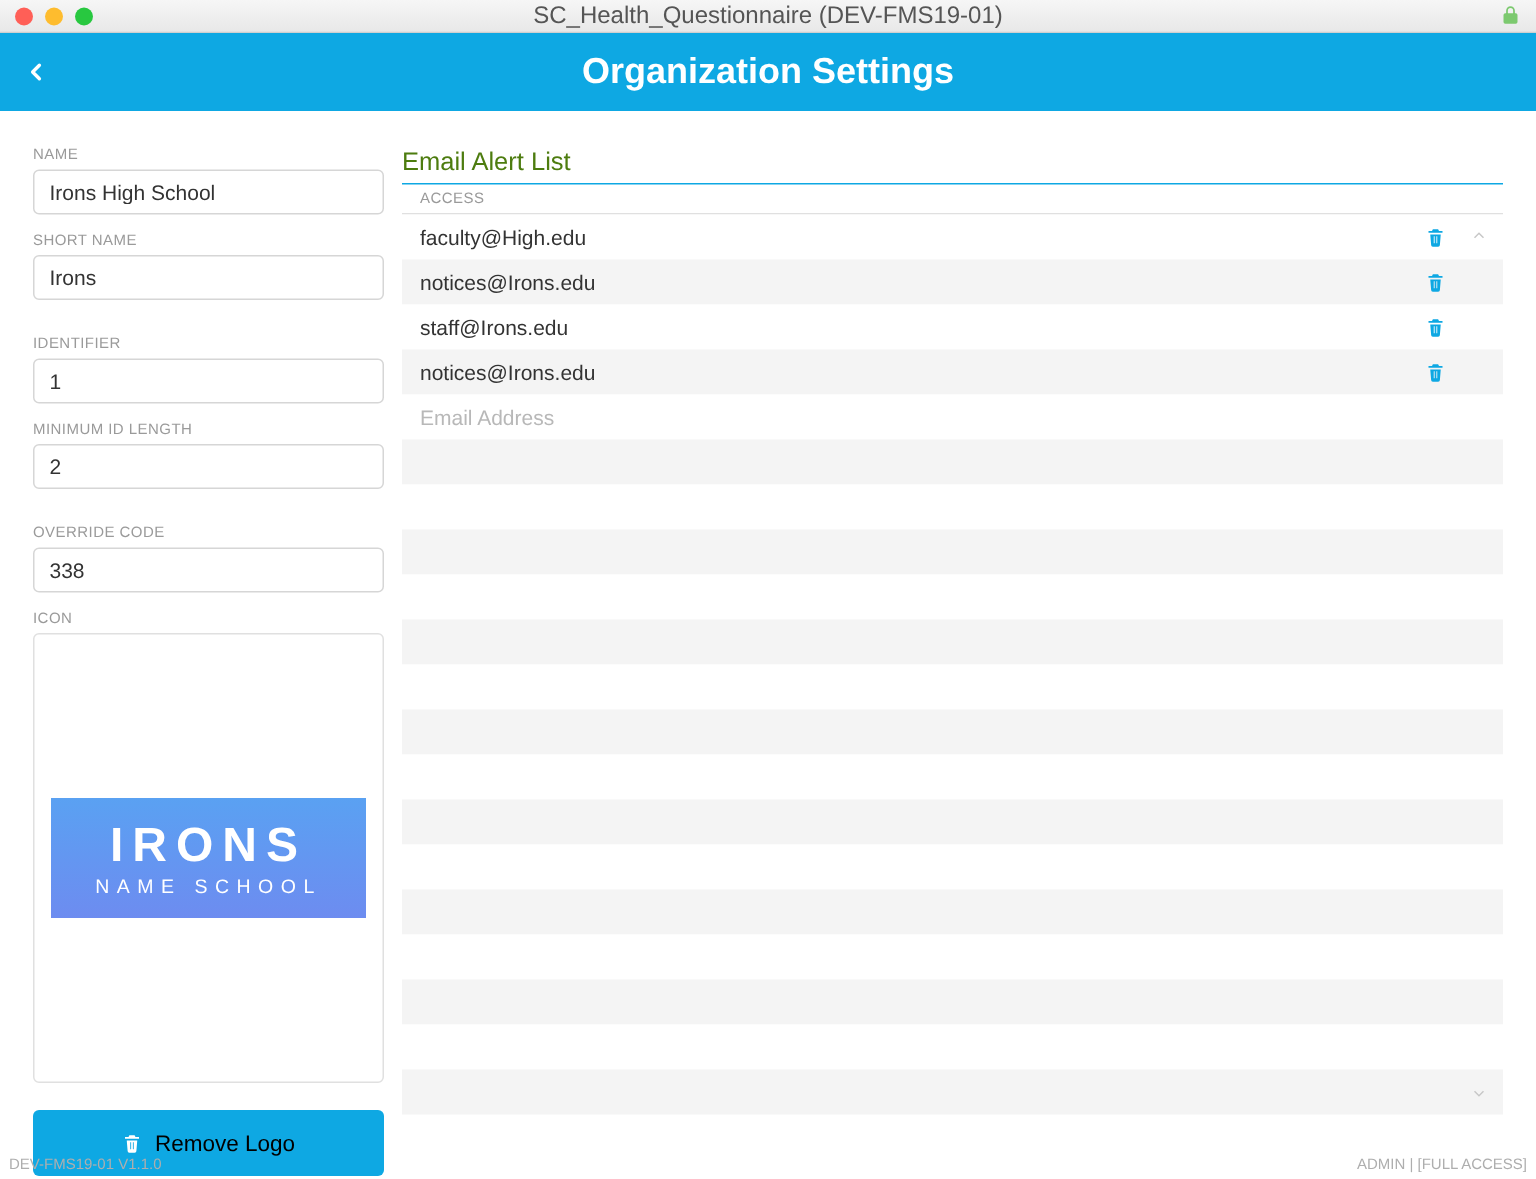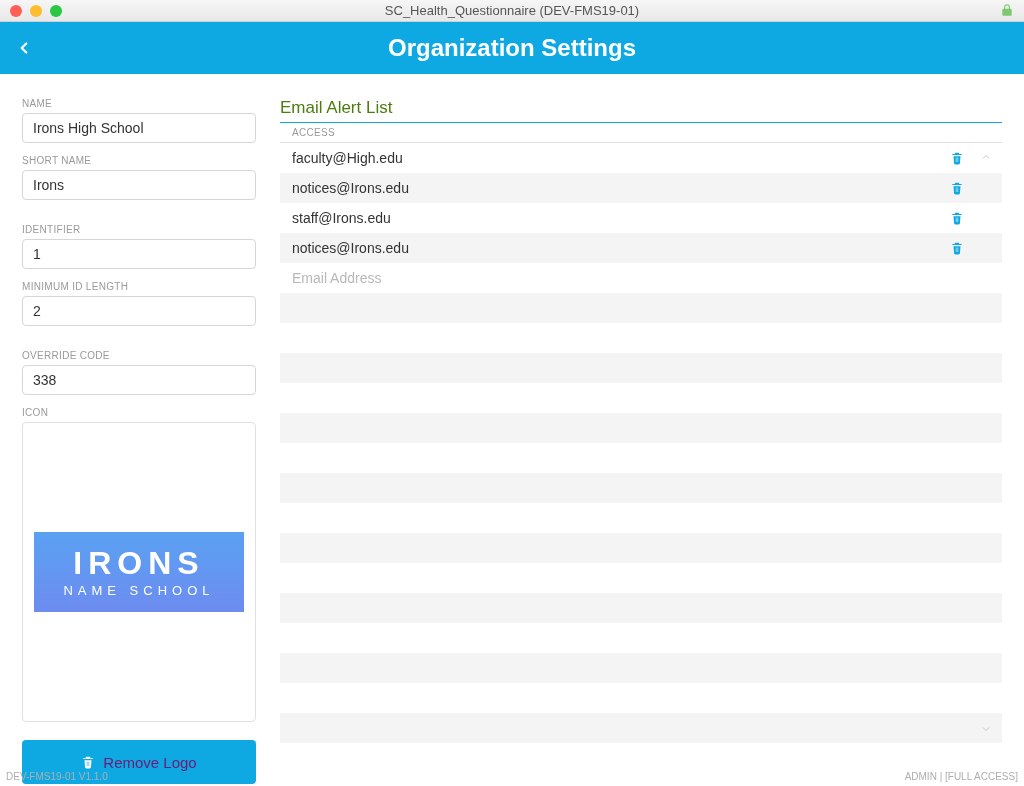--- a/index.html
+++ b/index.html
@@ -28,21 +28,21 @@
     margin-left: 10px;
   }
   .tl { width: 12px; height: 12px; border-radius: 50%; }
   .tl.red { background: #ff5f57; }
   .tl.yellow { background: #febc2e; }
   .tl.green { background: #28c840; }
   .title-text {
     position: absolute;
     left: 0; right: 0;
     text-align: center;
-    font-size: 13px;
+    font-size: 16px;
     color: #555;
     pointer-events: none;
   }
   .lock-icon {
     position: absolute;
     right: 10px;
     top: 3px;
     width: 14px; height: 14px;
   }
   
@@ -67,21 +67,21 @@
     left: 0; right: 0;
     text-align: center;
     font-size: 24px;
     font-weight: 600;
     pointer-events: none;
   }
   
   .main {
     display: flex;
     padding: 24px 22px 0 22px;
-    gap: 24px;
+    gap: 12px;
     height: calc(786px - 22px - 52px - 22px);
   }
   .left-col { width: 234px; flex-shrink: 0; }
   .right-col { flex: 1; }
   .field-label {
     font-size: 10px;
     color: #9a9a9a;
     letter-spacing: 0.3px;
     margin-bottom: 4px;
     text-transform: uppercase;
@@ -127,21 +127,21 @@
   }
   .logo-preview .small {
     font-size: 13px;
     letter-spacing: 5px;
     margin-top: 4px;
   }
   .remove-btn {
     width: 100%;
     height: 44px;
     background: #0ea8e3;
-    color: #701a75;
+    color: #000000;
     border: none;
     border-radius: 4px;
     font-size: 15px;
     display: flex;
     align-items: center;
     justify-content: center;
     gap: 8px;
     cursor: pointer;
   }
   

